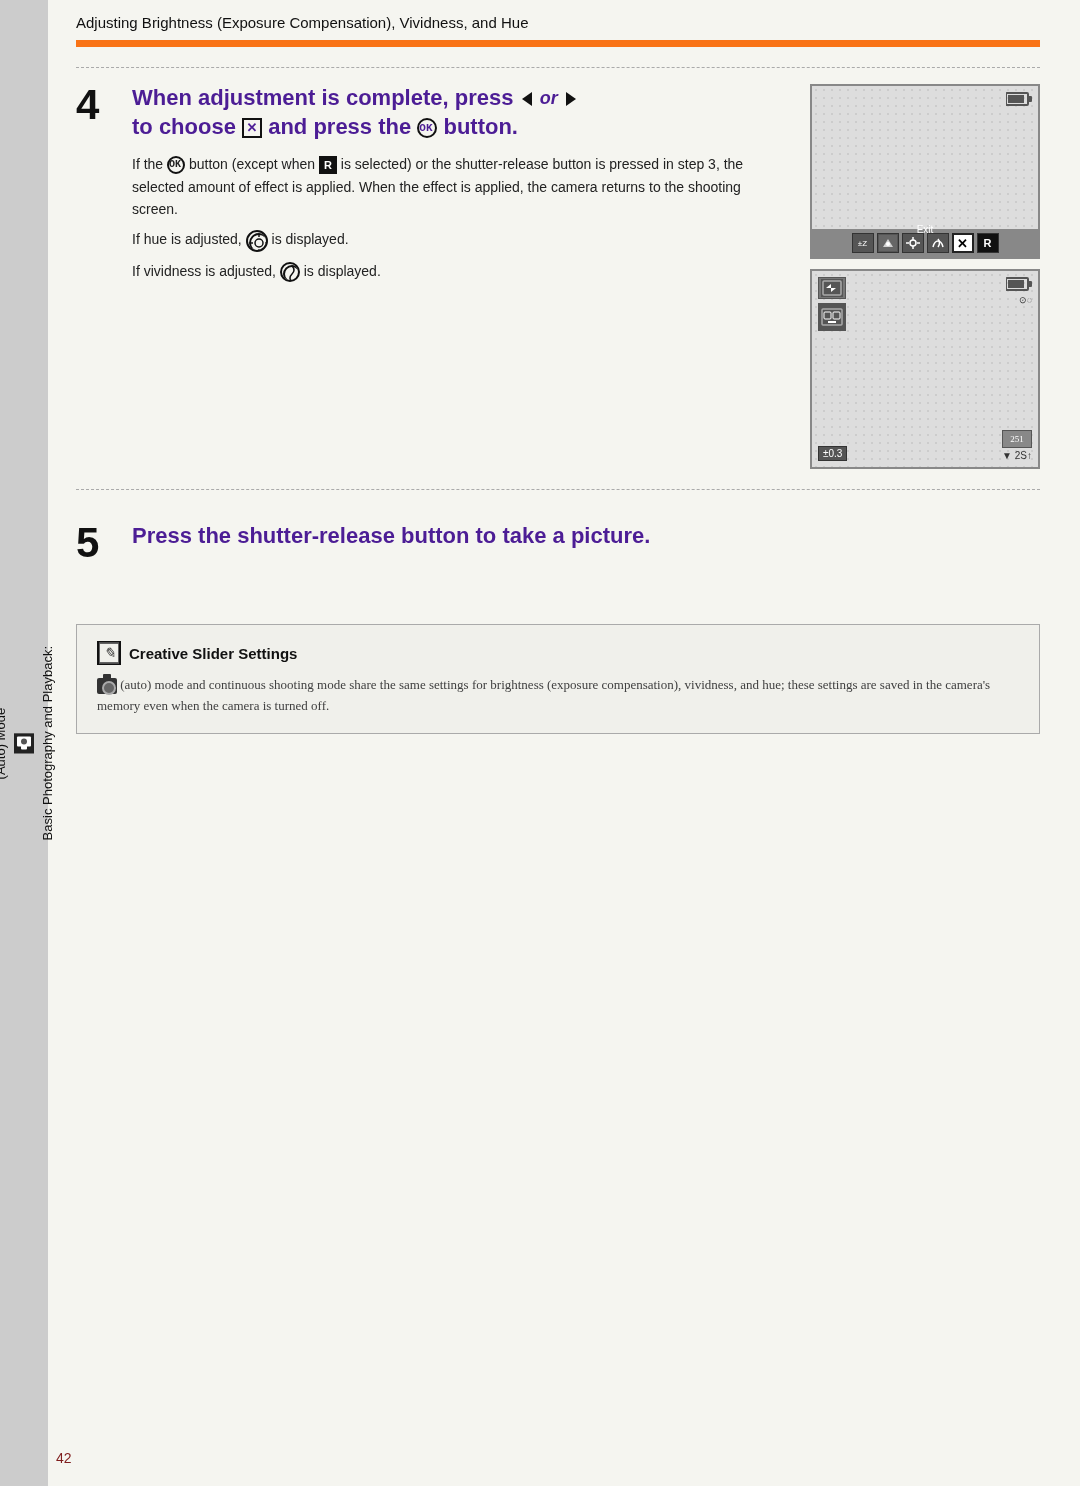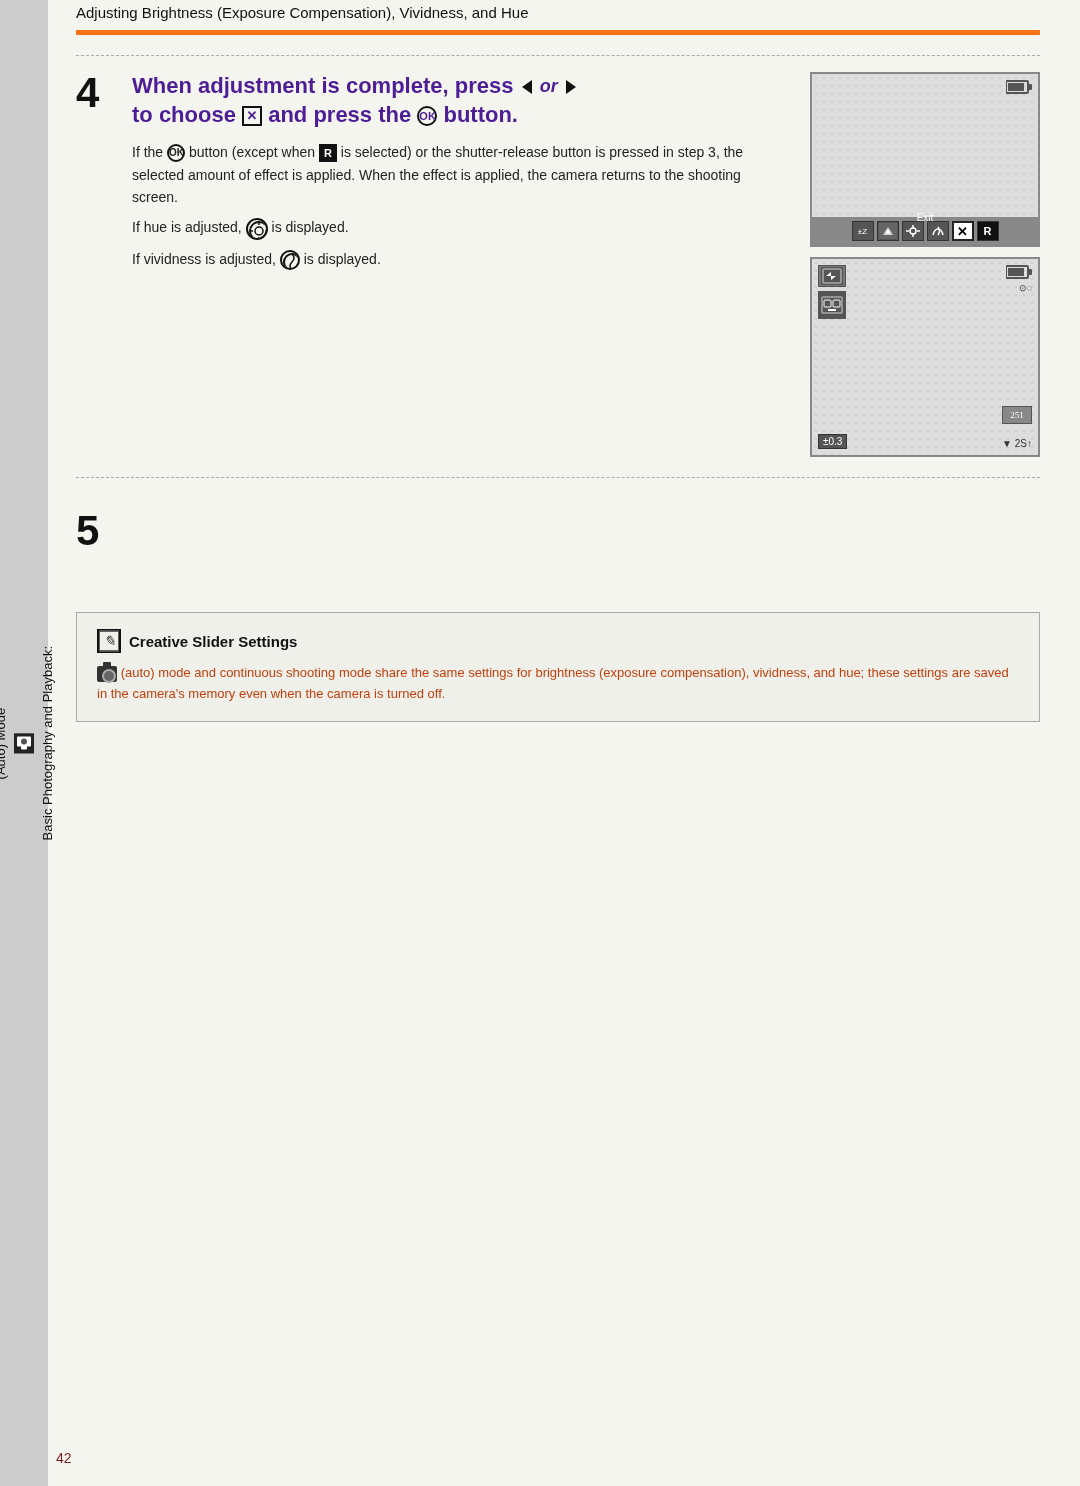--- a/index.html
+++ b/index.html
@@ -56,22 +56,22 @@
     }
 
     
     .main {
       margin-left: 56px;
       padding: 0 40px 40px 20px;
     }
 
     
     .page-header {
-      border-bottom: 5px solid #f97316;
-      padding: 4px 0 8px 0;
+      border-bottom: 7px solid #f97316;
+      padding: 14px 0 8px 0;
       margin-bottom: 20px;
     }
 
     .page-header-title {
       font-size: 15px;
       font-family: Arial, sans-serif;
       color: #111;
       font-weight: normal;
     }
 
@@ -222,21 +222,21 @@
       right: 6px;
       display: flex;
       justify-content: space-between;
       align-items: flex-end;
     }
 
     .cam2-bottom-right {
       display: flex;
       flex-direction: column;
       align-items: flex-end;
-      gap: 14px;
+      gap: 2px;
       justify-content: flex-end;
     }
 
     .small-icon {
       width: 28px;
       height: 22px;
       background: #777;
       border: 1px solid #555;
       display: flex;
       align-items: center;
@@ -255,25 +255,24 @@
       border: 1px solid #333;
     }
 
     
     .inline-ok {
       display: inline-block;
       width: 20px;
       height: 20px;
       border: 2px solid #111;
       border-radius: 50%;
-      text-align: center;
       line-height: 16px;
       font-size: 11px;
       font-weight: bold;
-      font-family: Liberation Sans, sans-serif;
+      font-family: Liberation Mono, monospace;
       vertical-align: middle;
     }
 
     .inline-arrow-left {
       display: inline-block;
       width: 0;
       height: 0;
       border-top: 7px solid transparent;
       border-bottom: 7px solid transparent;
       border-right: 10px solid #111;
@@ -383,23 +382,23 @@
     }
 
     .note-title {
       font-size: 15px;
       font-family: Arial, sans-serif;
       font-weight: bold;
     }
 
     .note-body {
       font-size: 13px;
-      font-family: Liberation Sans, sans-serif;
+      font-family: Liberation Serif, serif;
       line-height: 1.6;
-      color: #c2410c;
+      color: #404040;
     }
 
     .note-camera-icon {
       display: inline-block;
       width: 20px;
       height: 16px;
       background: #333;
       border-radius: 2px;
       position: relative;
       vertical-align: middle;
@@ -624,20 +623,23 @@
               </div>
             </div>
           </div>
         </div>
       </div>
     </div>
 
     <div class="step-section">
       <div class="step5-row">
         <div class="step-number">5</div>
+        <div class="step-content">
+          <div class="step-title">Press the shutter-release button to take a picture.</div>
+        </div>
       </div>
     </div>
 
     <div class="note-box">
       <div class="note-header">
         <div class="note-icon">
           <svg width="22" height="22" viewBox="0 0 22 22">
             <rect width="22" height="22" fill="none" stroke="#555" stroke-width="2"></rect>
             <text x="5" y="17" font-size="16" font-style="italic" fill="#333">✎</text>
           </svg>

